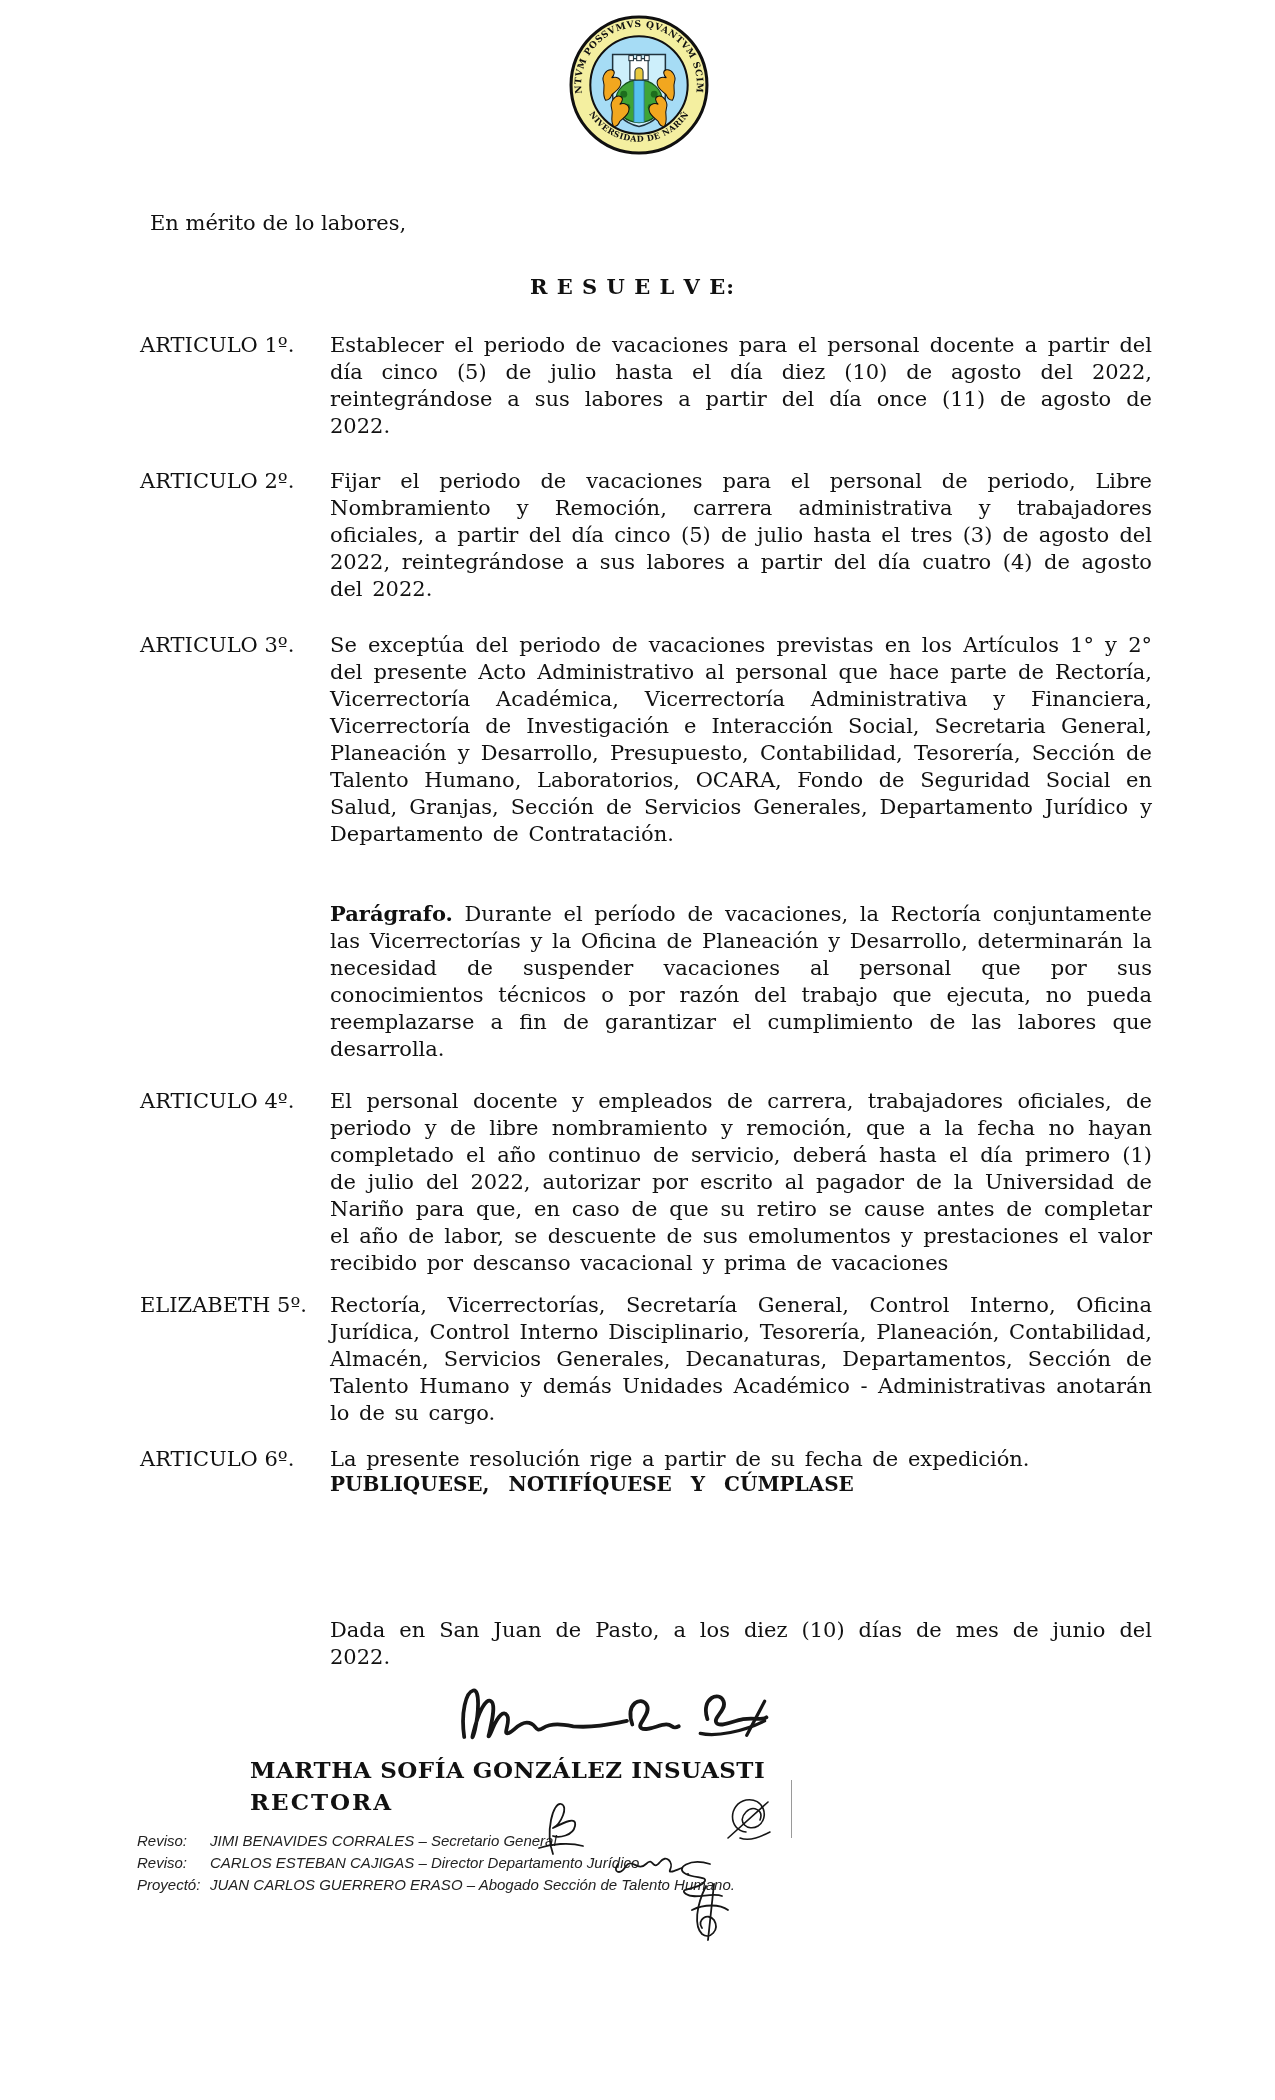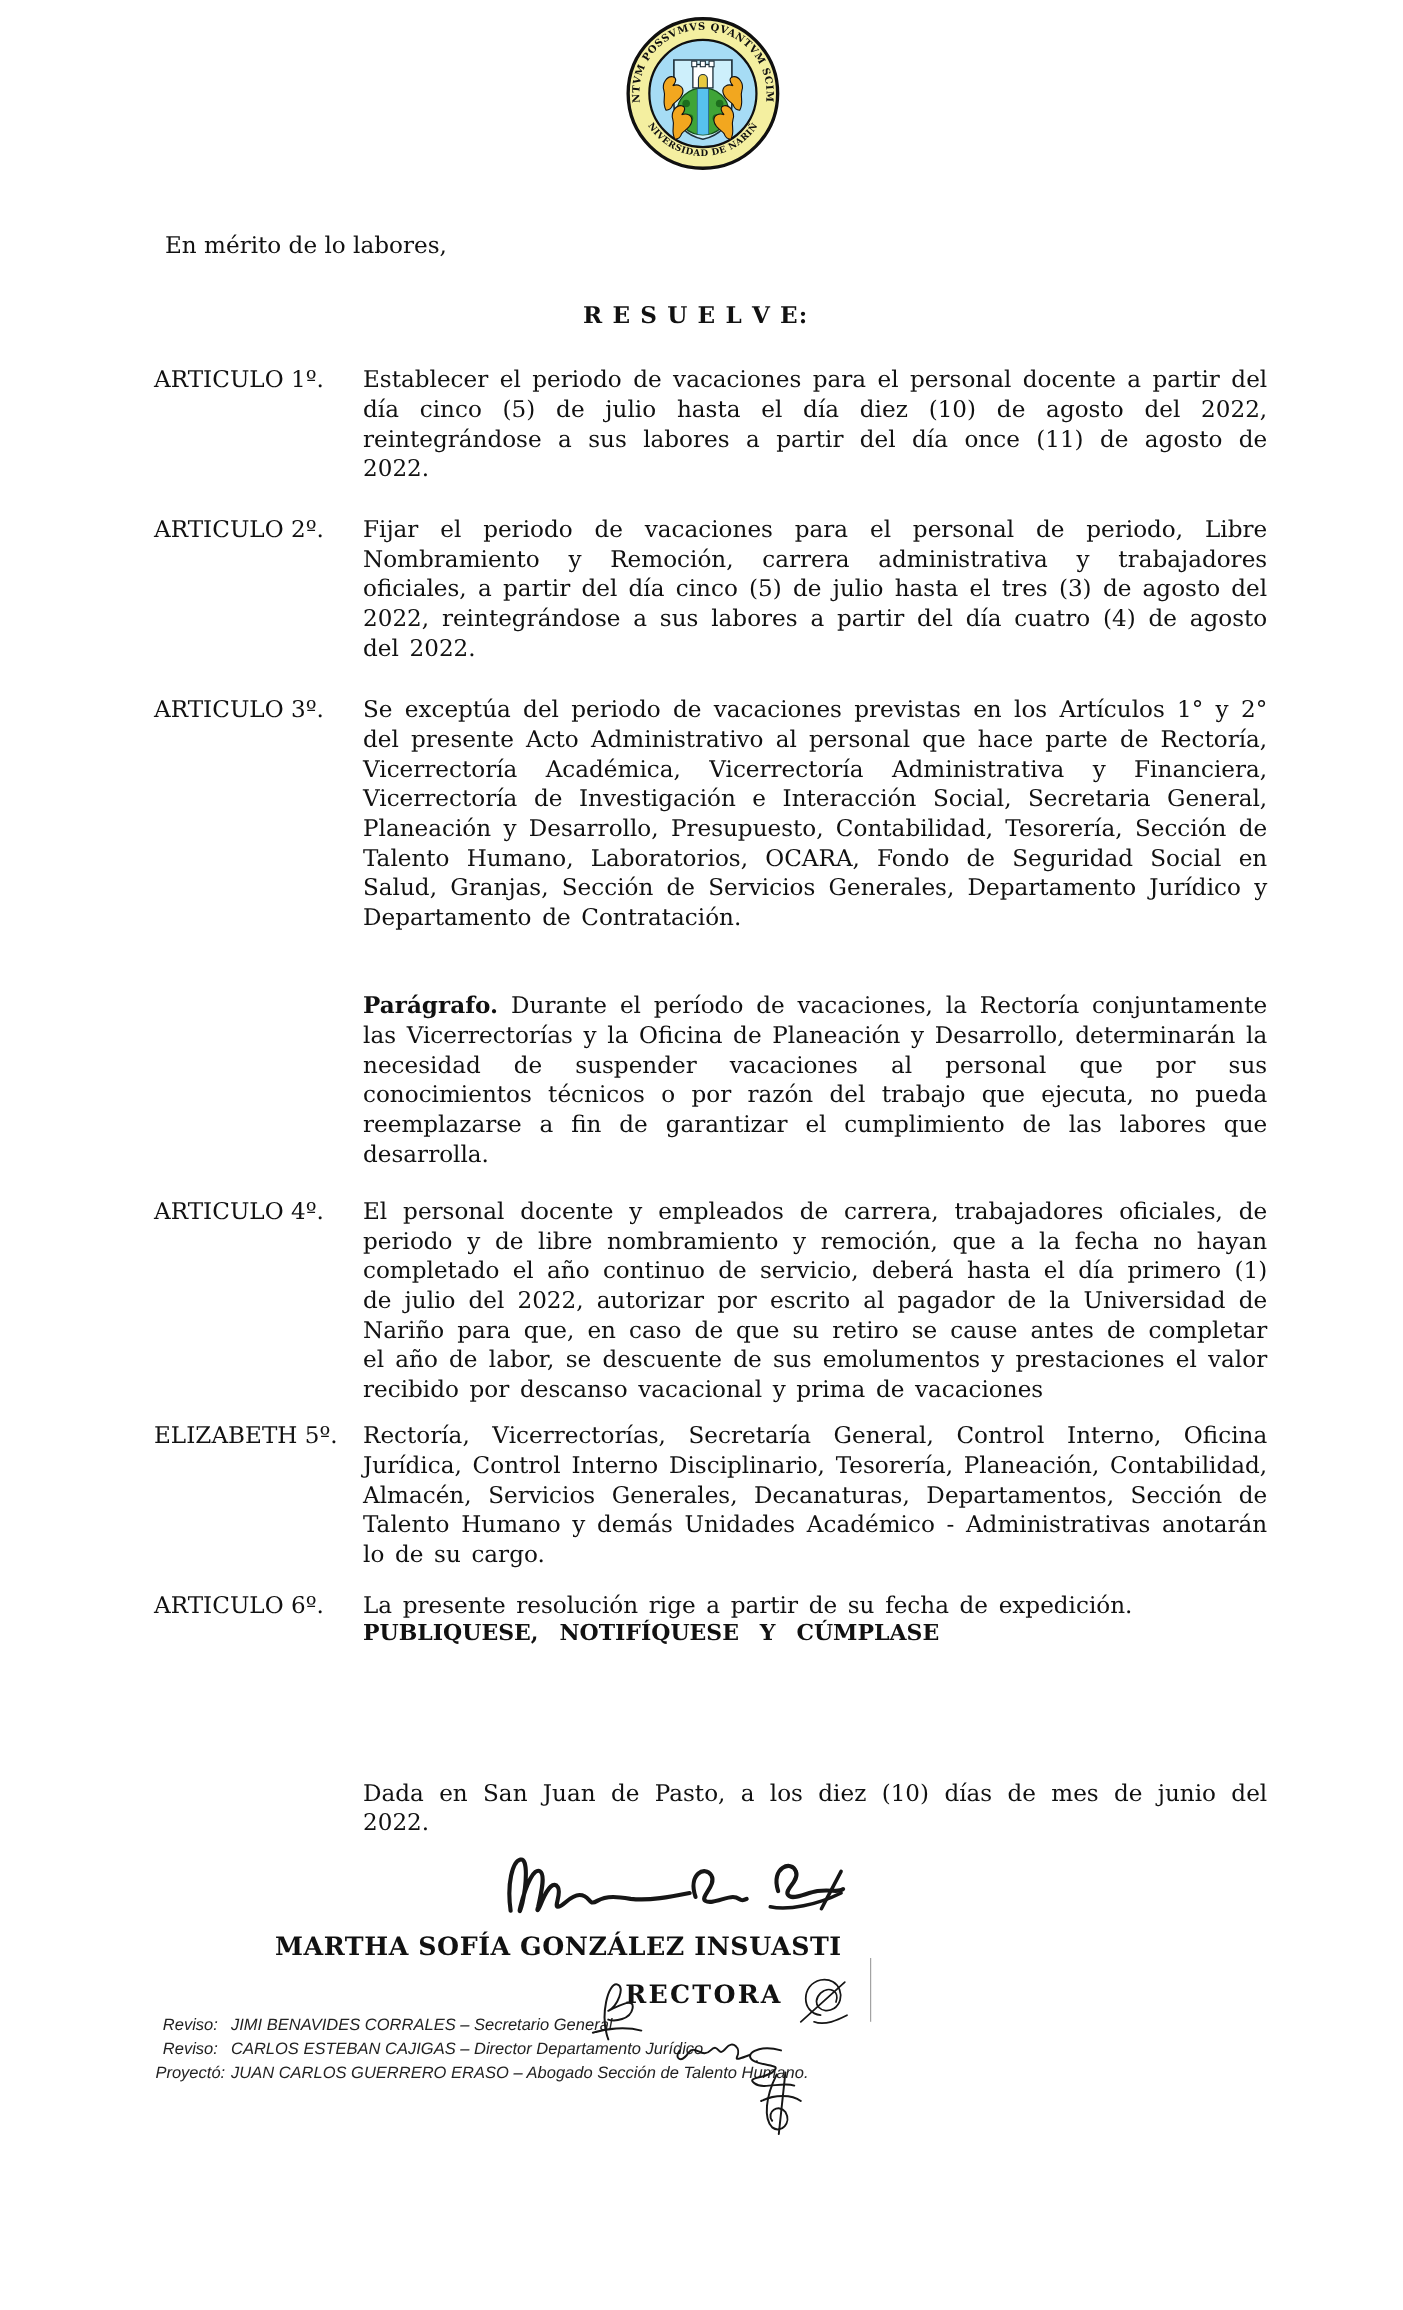--- a/index.html
+++ b/index.html
@@ -37,29 +37,29 @@
   .issued{
     position:absolute;left:330px;top:1596px;width:822px;
     font-size:21px;line-height:27px;text-align:justify;word-spacing:4px;margin-top:21px;
   }
   .sig-script{position:absolute;left:432px;top:1678px;width:372px;height:76px;}
   .sig-name{
     position:absolute;left:250px;top:1756px;width:780px;text-align:left;
     font-weight:bold;font-size:23px;letter-spacing:0.5px;
   }
   .sig-title{
-    position:absolute;left:250px;top:1788px;width:780px;text-align:center;
-    font-weight:bold;font-size:23px;letter-spacing:2px;margin-top:12px;
+    position:absolute;left:250px;top:1788px;width:780px;text-align:left;
+    font-weight:bold;font-size:23px;letter-spacing:2px;
   }
   .stamp-scribble{position:absolute;left:716px;top:1788px;width:66px;height:58px;}
   .stamp-line{position:absolute;left:791px;top:1780px;width:1px;height:58px;background:#9a9a9a;}
   .review{position:absolute;left:137px;top:1832px;width:760px;
     font-family:"Liberation Sans", sans-serif;font-style:italic;font-size:15px;color:#222;}
   .review-row{position:relative;height:22px;}
-  .review-label{position:absolute;left:0;top:0;width:72px;text-align:center;}
+  .review-label{position:absolute;left:0;top:0;width:72px;}
   .review-text{position:absolute;left:73px;top:0;white-space:nowrap;}
   .fscribble{position:absolute;}
   .f1{left:535px;top:1794px;width:52px;height:66px;}
   .f2{left:612px;top:1848px;width:80px;height:32px;}
   .f3{left:666px;top:1858px;width:60px;height:42px;}
   .f4{left:682px;top:1880px;width:52px;height:68px;}
   svg .ink{fill:none;stroke:#161616;stroke-linecap:round;stroke-linejoin:round;}
 </style>
 </head>
 <body>

